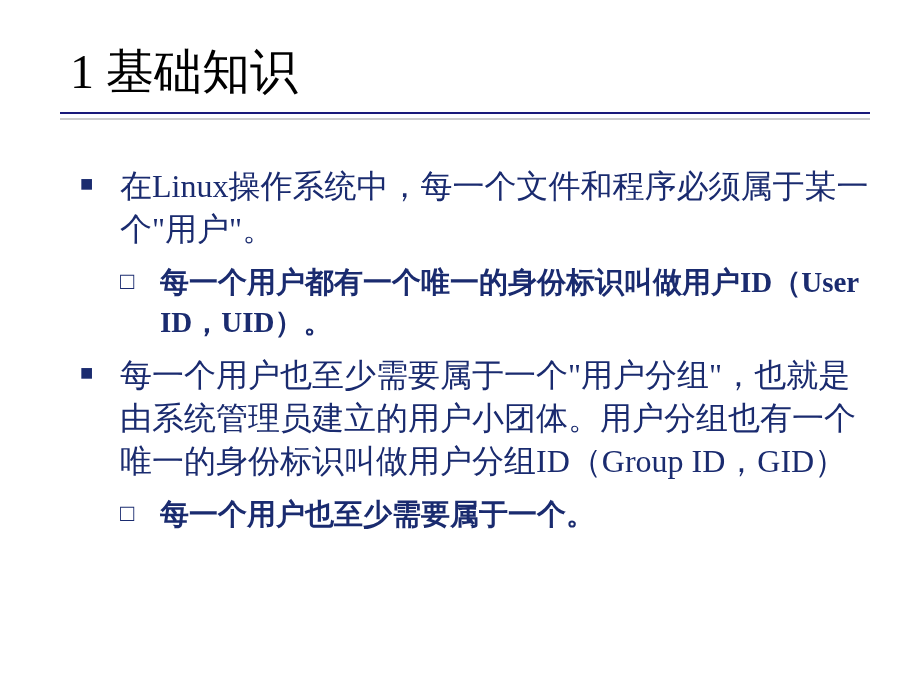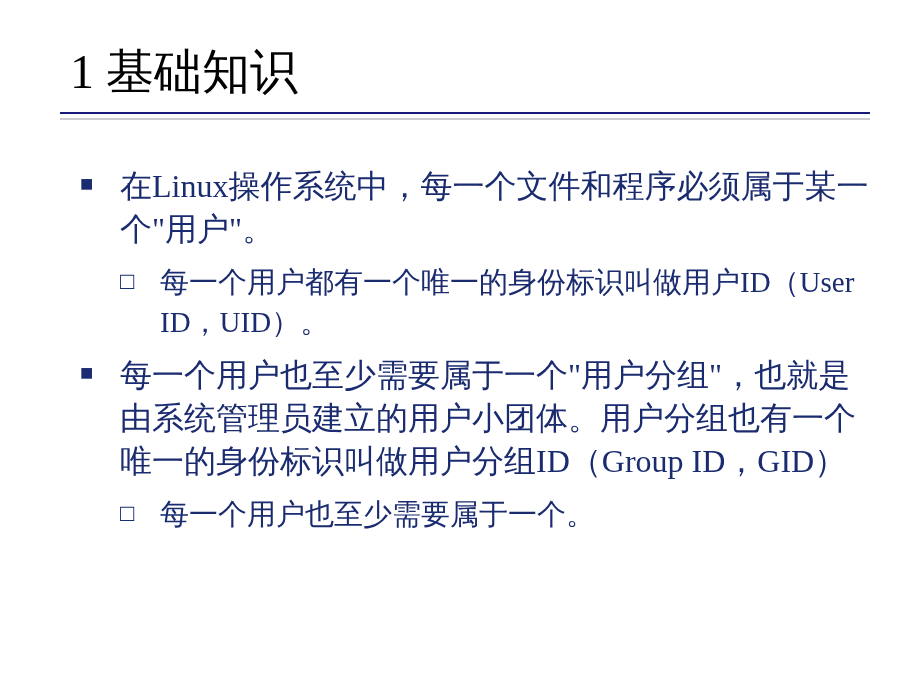--- a/index.html
+++ b/index.html
@@ -58,20 +58,21 @@
       top: 4px;
       color: #1a2b6f;
       font-size: 22px;
     }
     
     .sub-list {
       list-style: none;
       padding-left: 40px;
       margin-top: 8px;
       margin-bottom: 12px;
+      font-weight: bold;
     }
     
     .sub-item {
       position: relative;
       padding-left: 40px;
       font-size: 29px;
       color: #1a2b6f;
       line-height: 1.35;
     }
     

